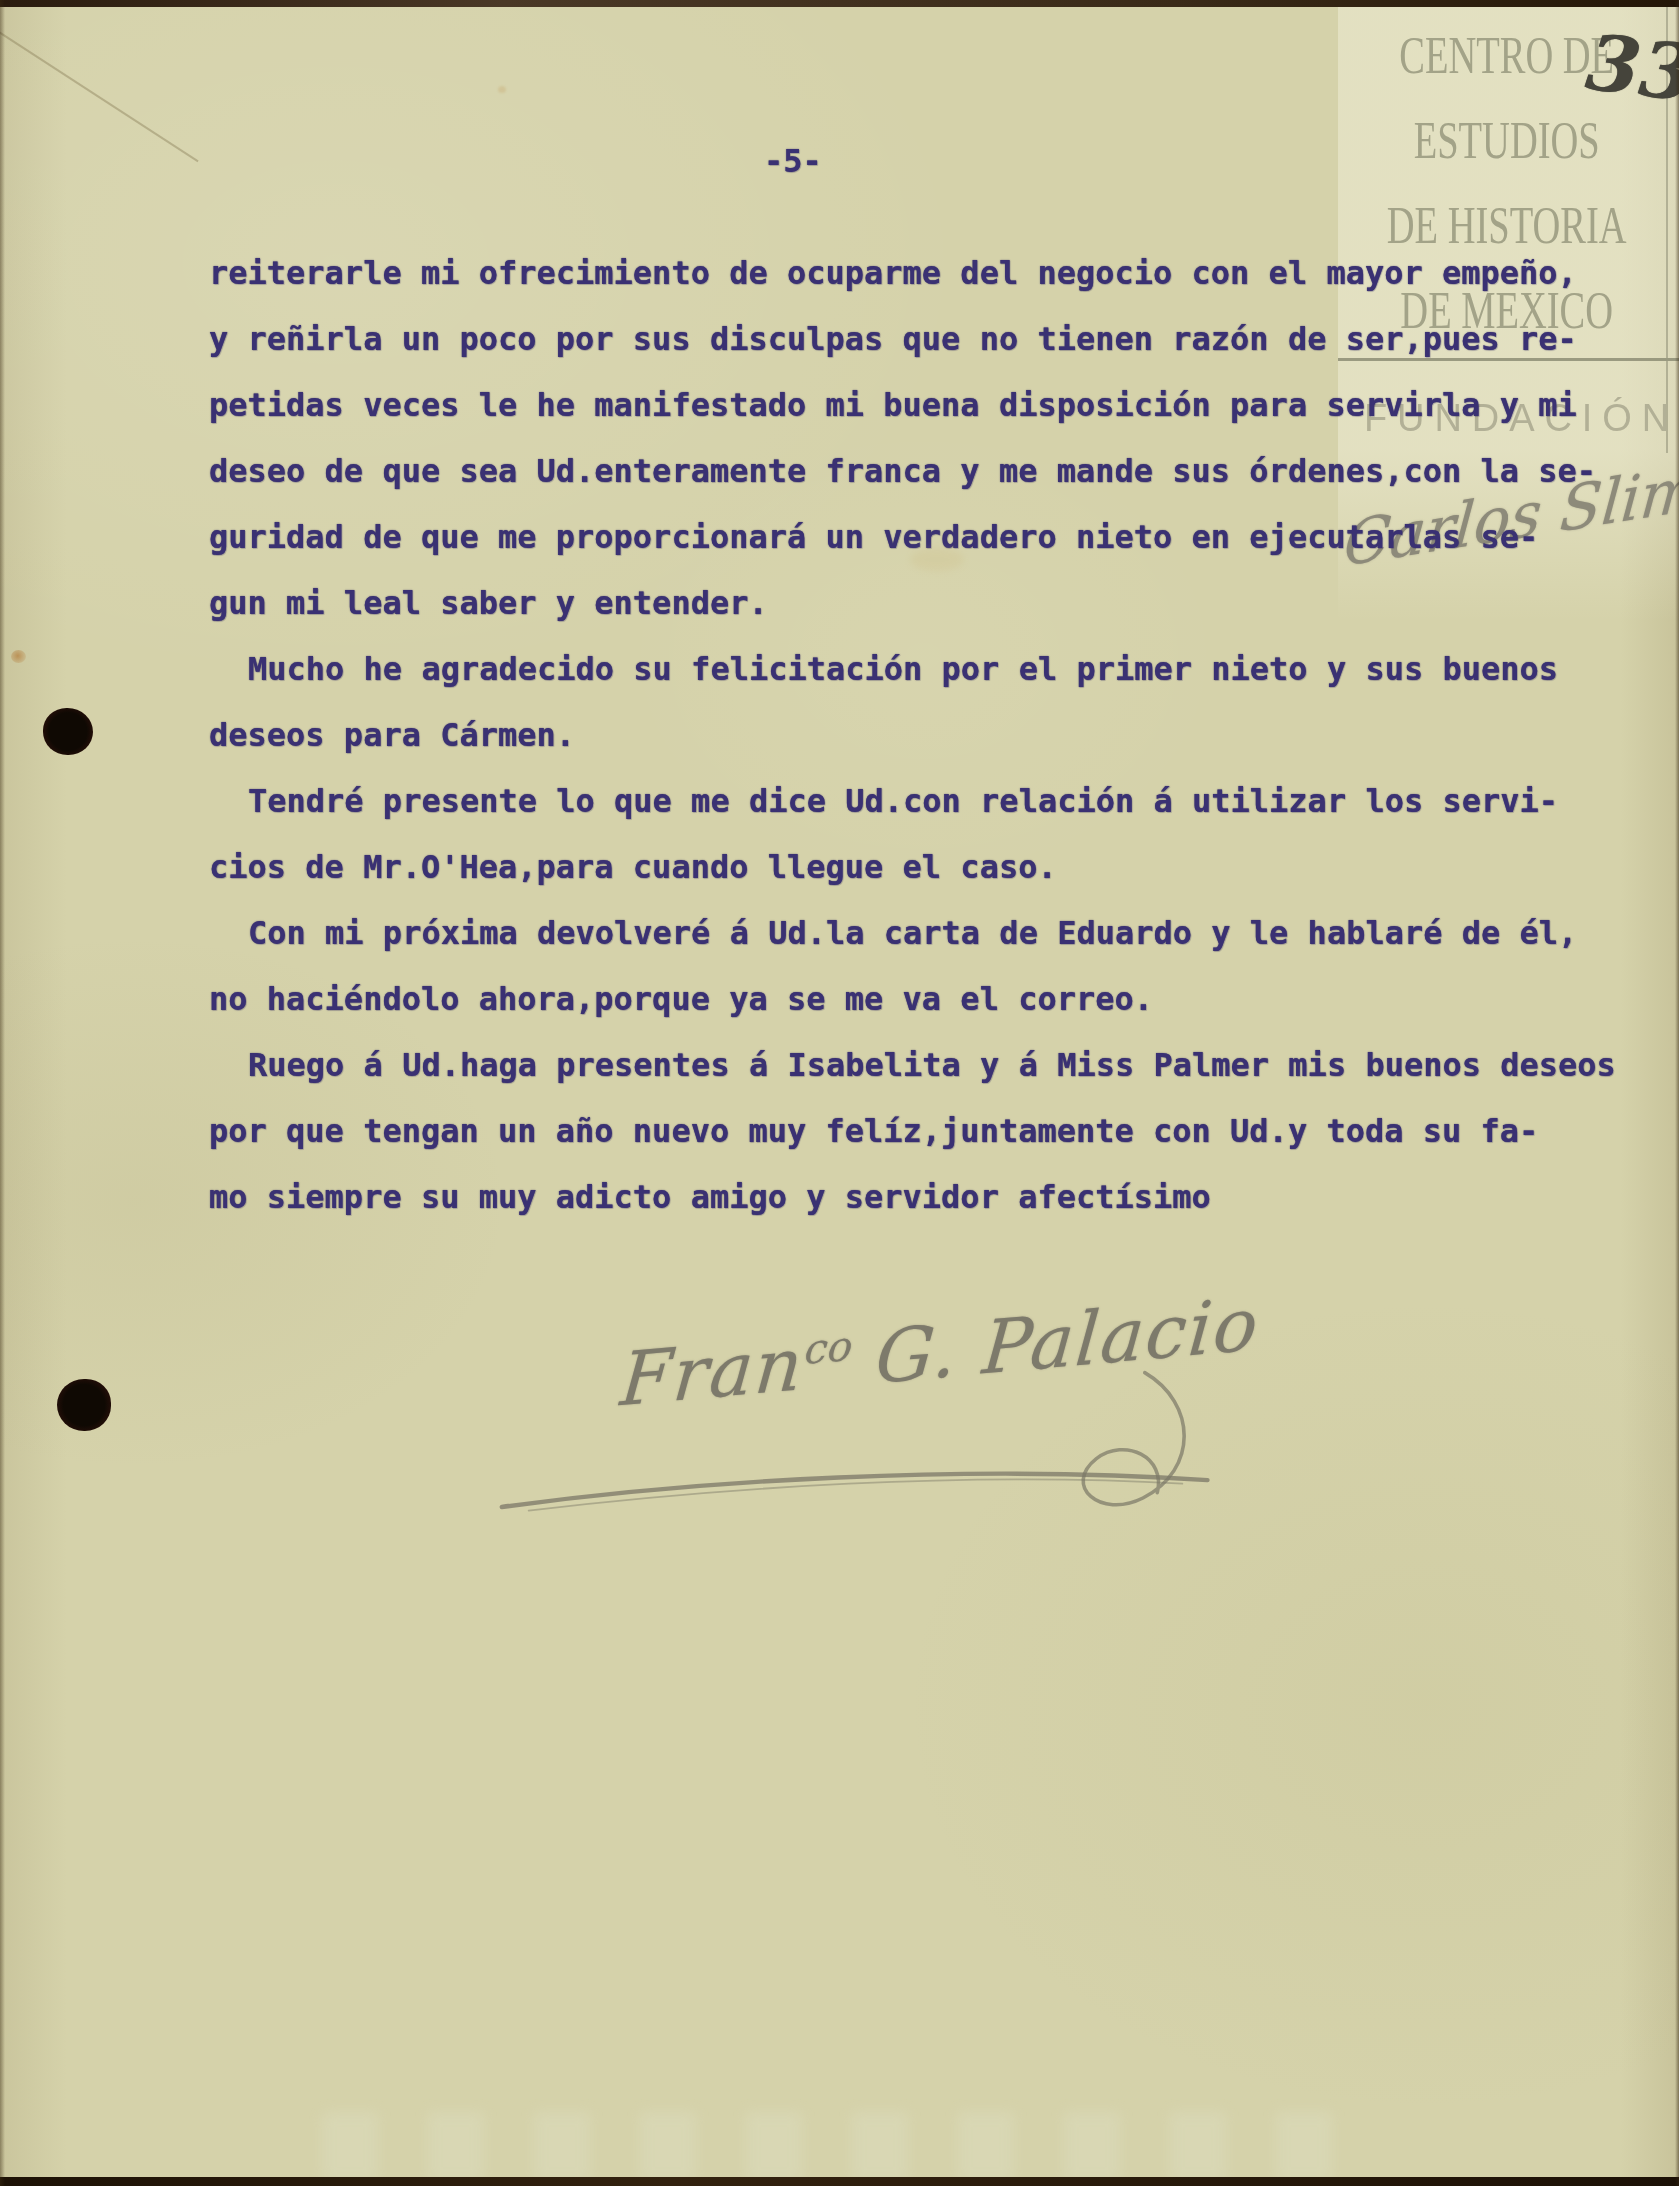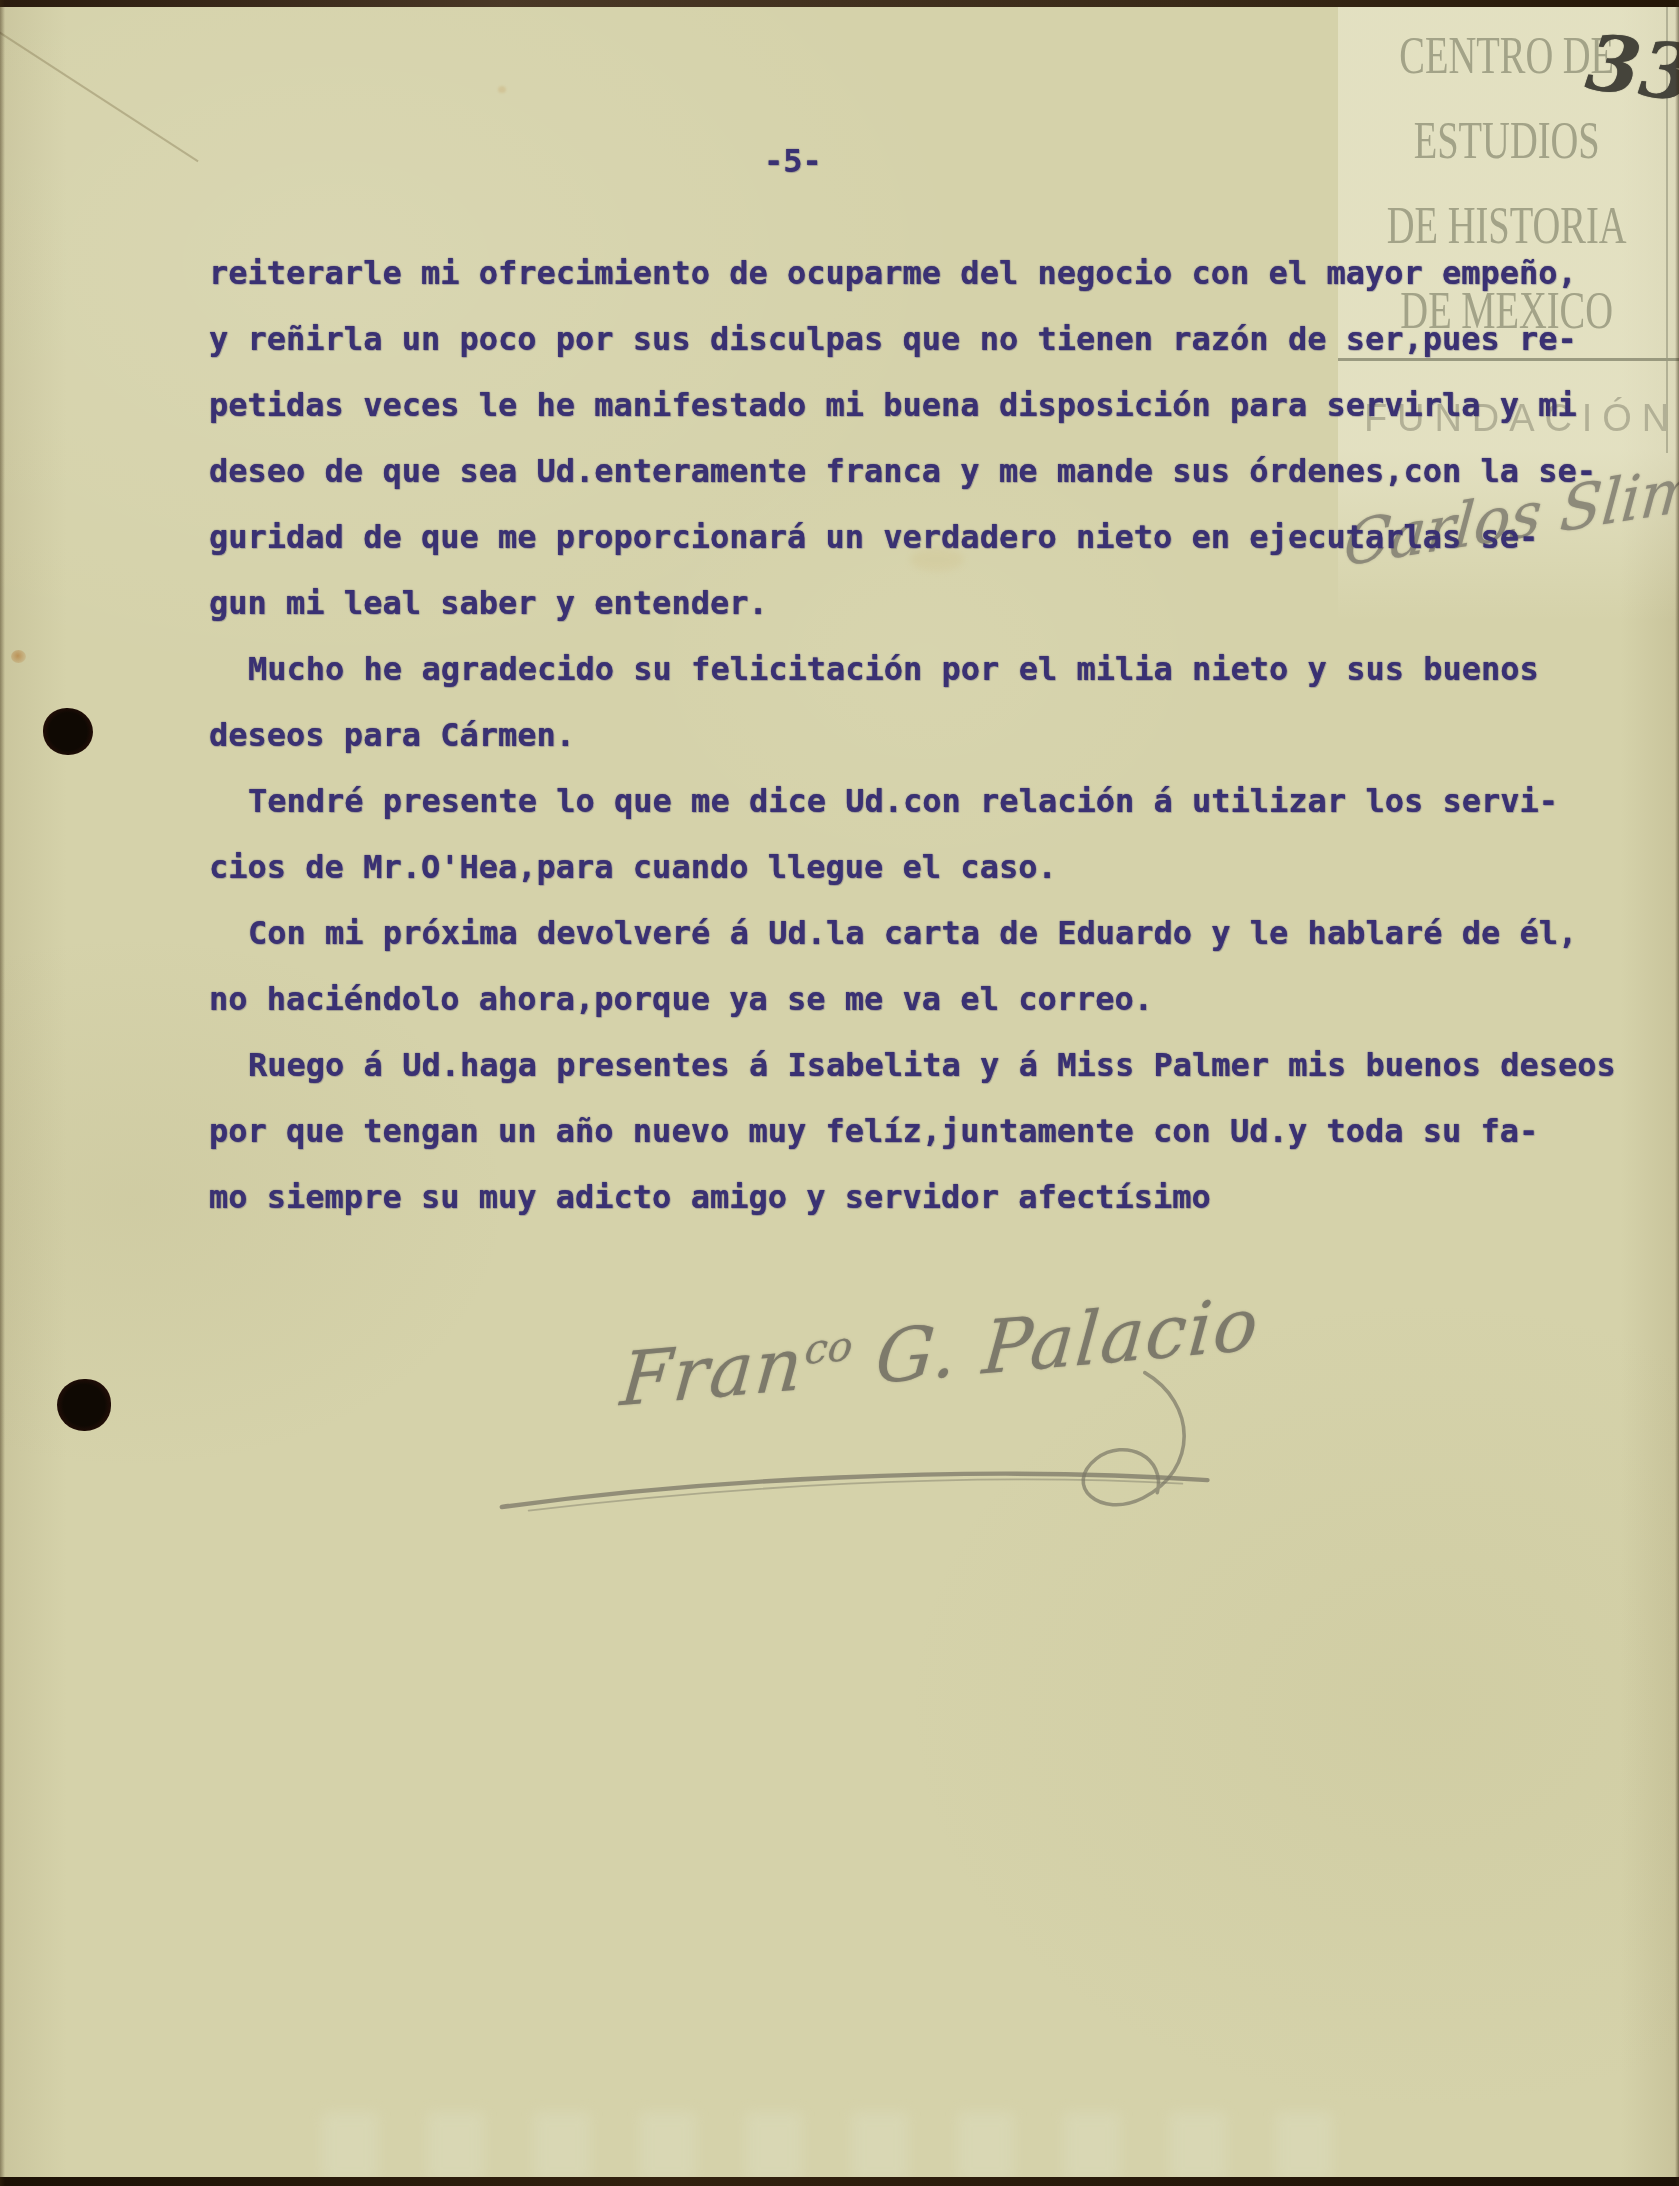--- a/index.html
+++ b/index.html
@@ -109,21 +109,21 @@
         <div class="letter-line">
           <span>deseo de que sea Ud.enteramente franca y me mande sus órdenes,con la se-</span>
         </div>
         <div class="letter-line">
           <span>guridad de que me proporcionará un verdadero nieto en ejecutarlas se-</span>
         </div>
         <div class="letter-line">
           <span>gun mi leal saber y entender.</span>
         </div>
         <div class="letter-line indent">
-          <span>Mucho he agradecido su felicitación por el milia nieto y sus buenos</span>
+          <span>Mucho he agradecido su felicitación por el primer nieto y sus buenos</span>
         </div>
         <div class="letter-line">
           <span>deseos para Cármen.</span>
         </div>
         <div class="letter-line indent">
           <span>Tendré presente lo que me dice Ud.con relación á utilizar los servi-</span>
         </div>
         <div class="letter-line">
           <span>cios de Mr.O'Hea,para cuando llegue el caso.</span>
         </div>

